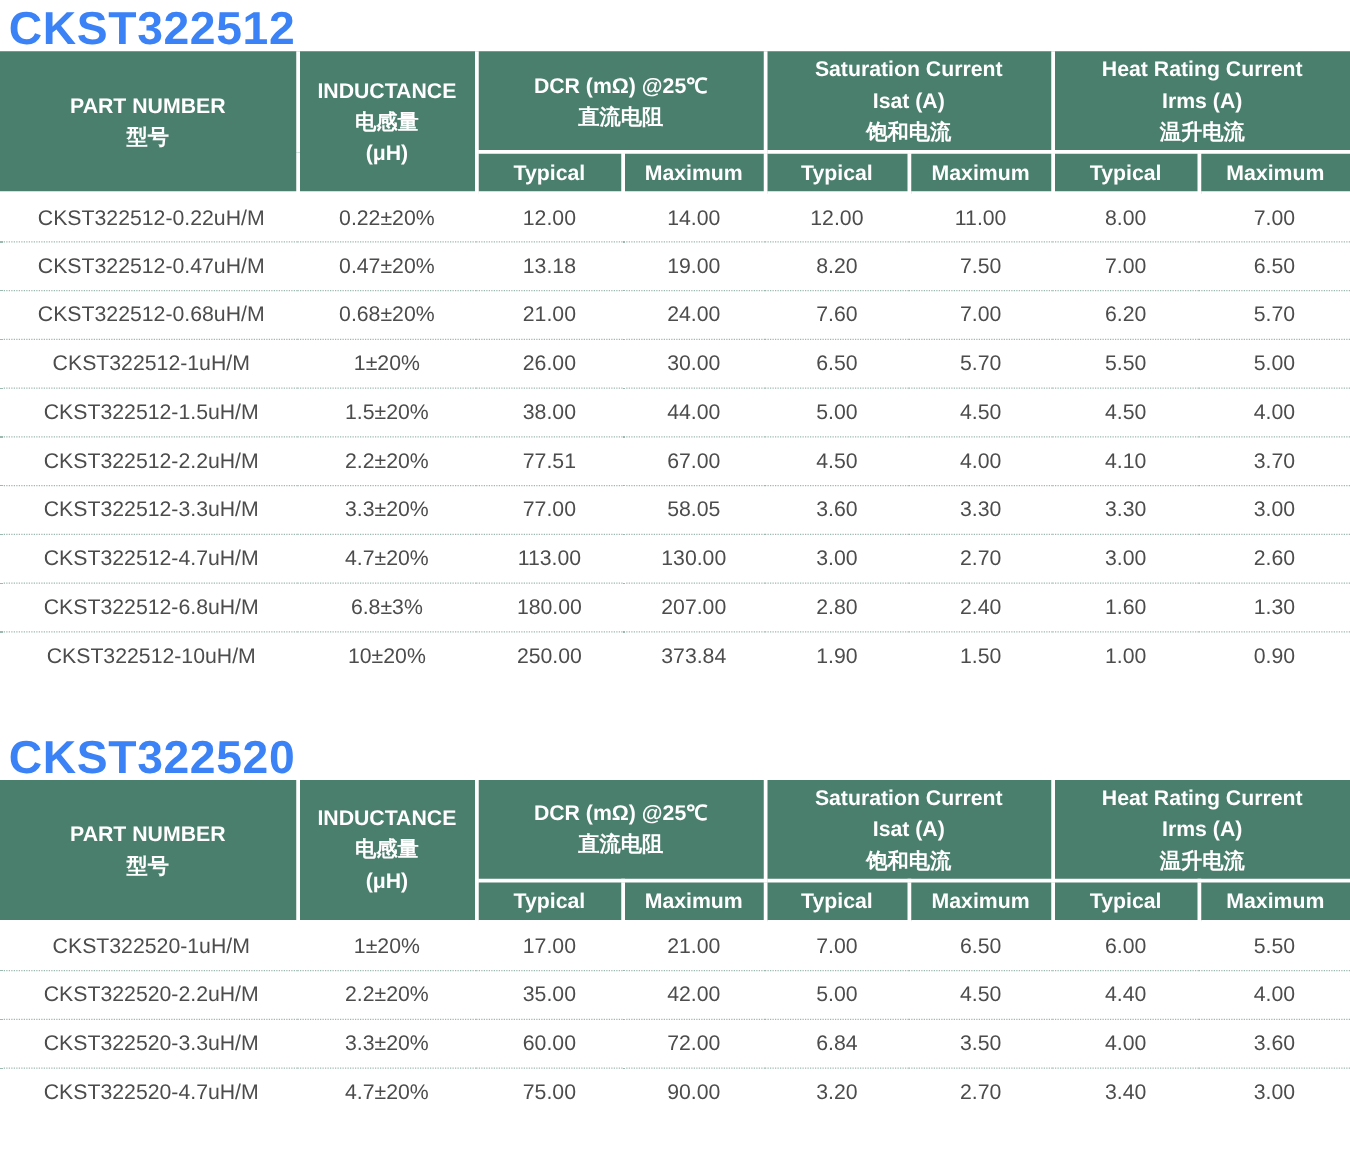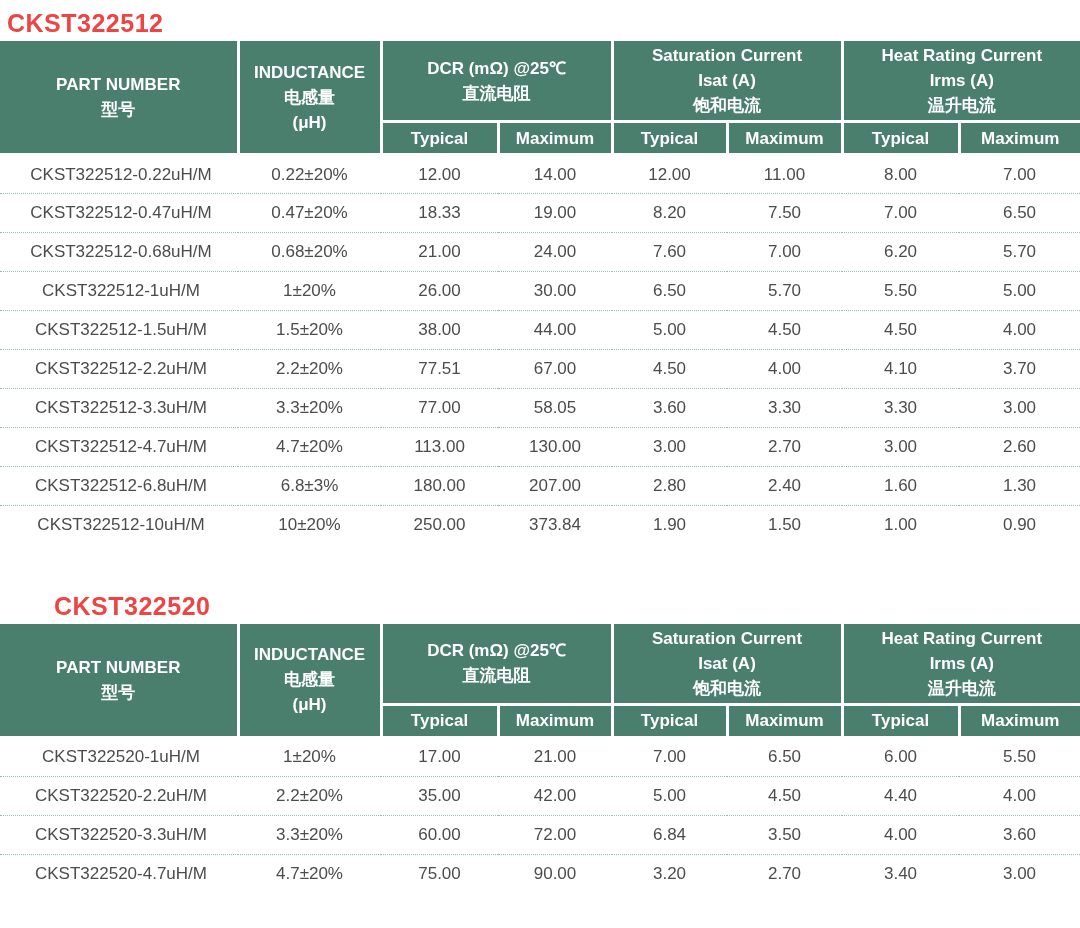--- a/index.html
+++ b/index.html
@@ -6,27 +6,27 @@
   html, body {
     background: #ffffff;
     width: 1080px;
     font-family: "Liberation Sans", sans-serif;
   }
   .page { width: 1080px; }
 
   .page-title {
     font-family: "Liberation Sans", sans-serif;
     font-weight: 700;
-    font-size: 25px;
+    font-size: 37px;
     line-height: 30px;
-    color: #ef4444;
+    color: #3b82f6;
     padding: 8px 0 3px 7px;
     letter-spacing: 0.5px;
   }
-  .section-2 .page-title { padding-top: 46px; margin-left: 47px; }
+  .section-2 .page-title { padding-top: 46px; }
 
   table.spec-table {
     width: 1080px;
     border-collapse: collapse;
     table-layout: fixed;
     border: hidden; 
   }
   col.c1 { width: 238px; }
   col.c2 { width: 143px; }
   col.c3 { width: 117px; }
@@ -119,21 +119,21 @@
     <td>12.00</td>
     <td>14.00</td>
     <td>12.00</td>
     <td>11.00</td>
     <td>8.00</td>
     <td>7.00</td>
   </tr>
           <tr class="data-row">
     <td class="cell-pn">CKST322512-0.47uH/M</td>
     <td>0.47±20%</td>
-    <td>18.33</td>
+    <td>13.18</td>
     <td>19.00</td>
     <td>8.20</td>
     <td>7.50</td>
     <td>7.00</td>
     <td>6.50</td>
   </tr>
           <tr class="data-row">
     <td class="cell-pn">CKST322512-0.68uH/M</td>
     <td>0.68±20%</td>
     <td>21.00</td>

